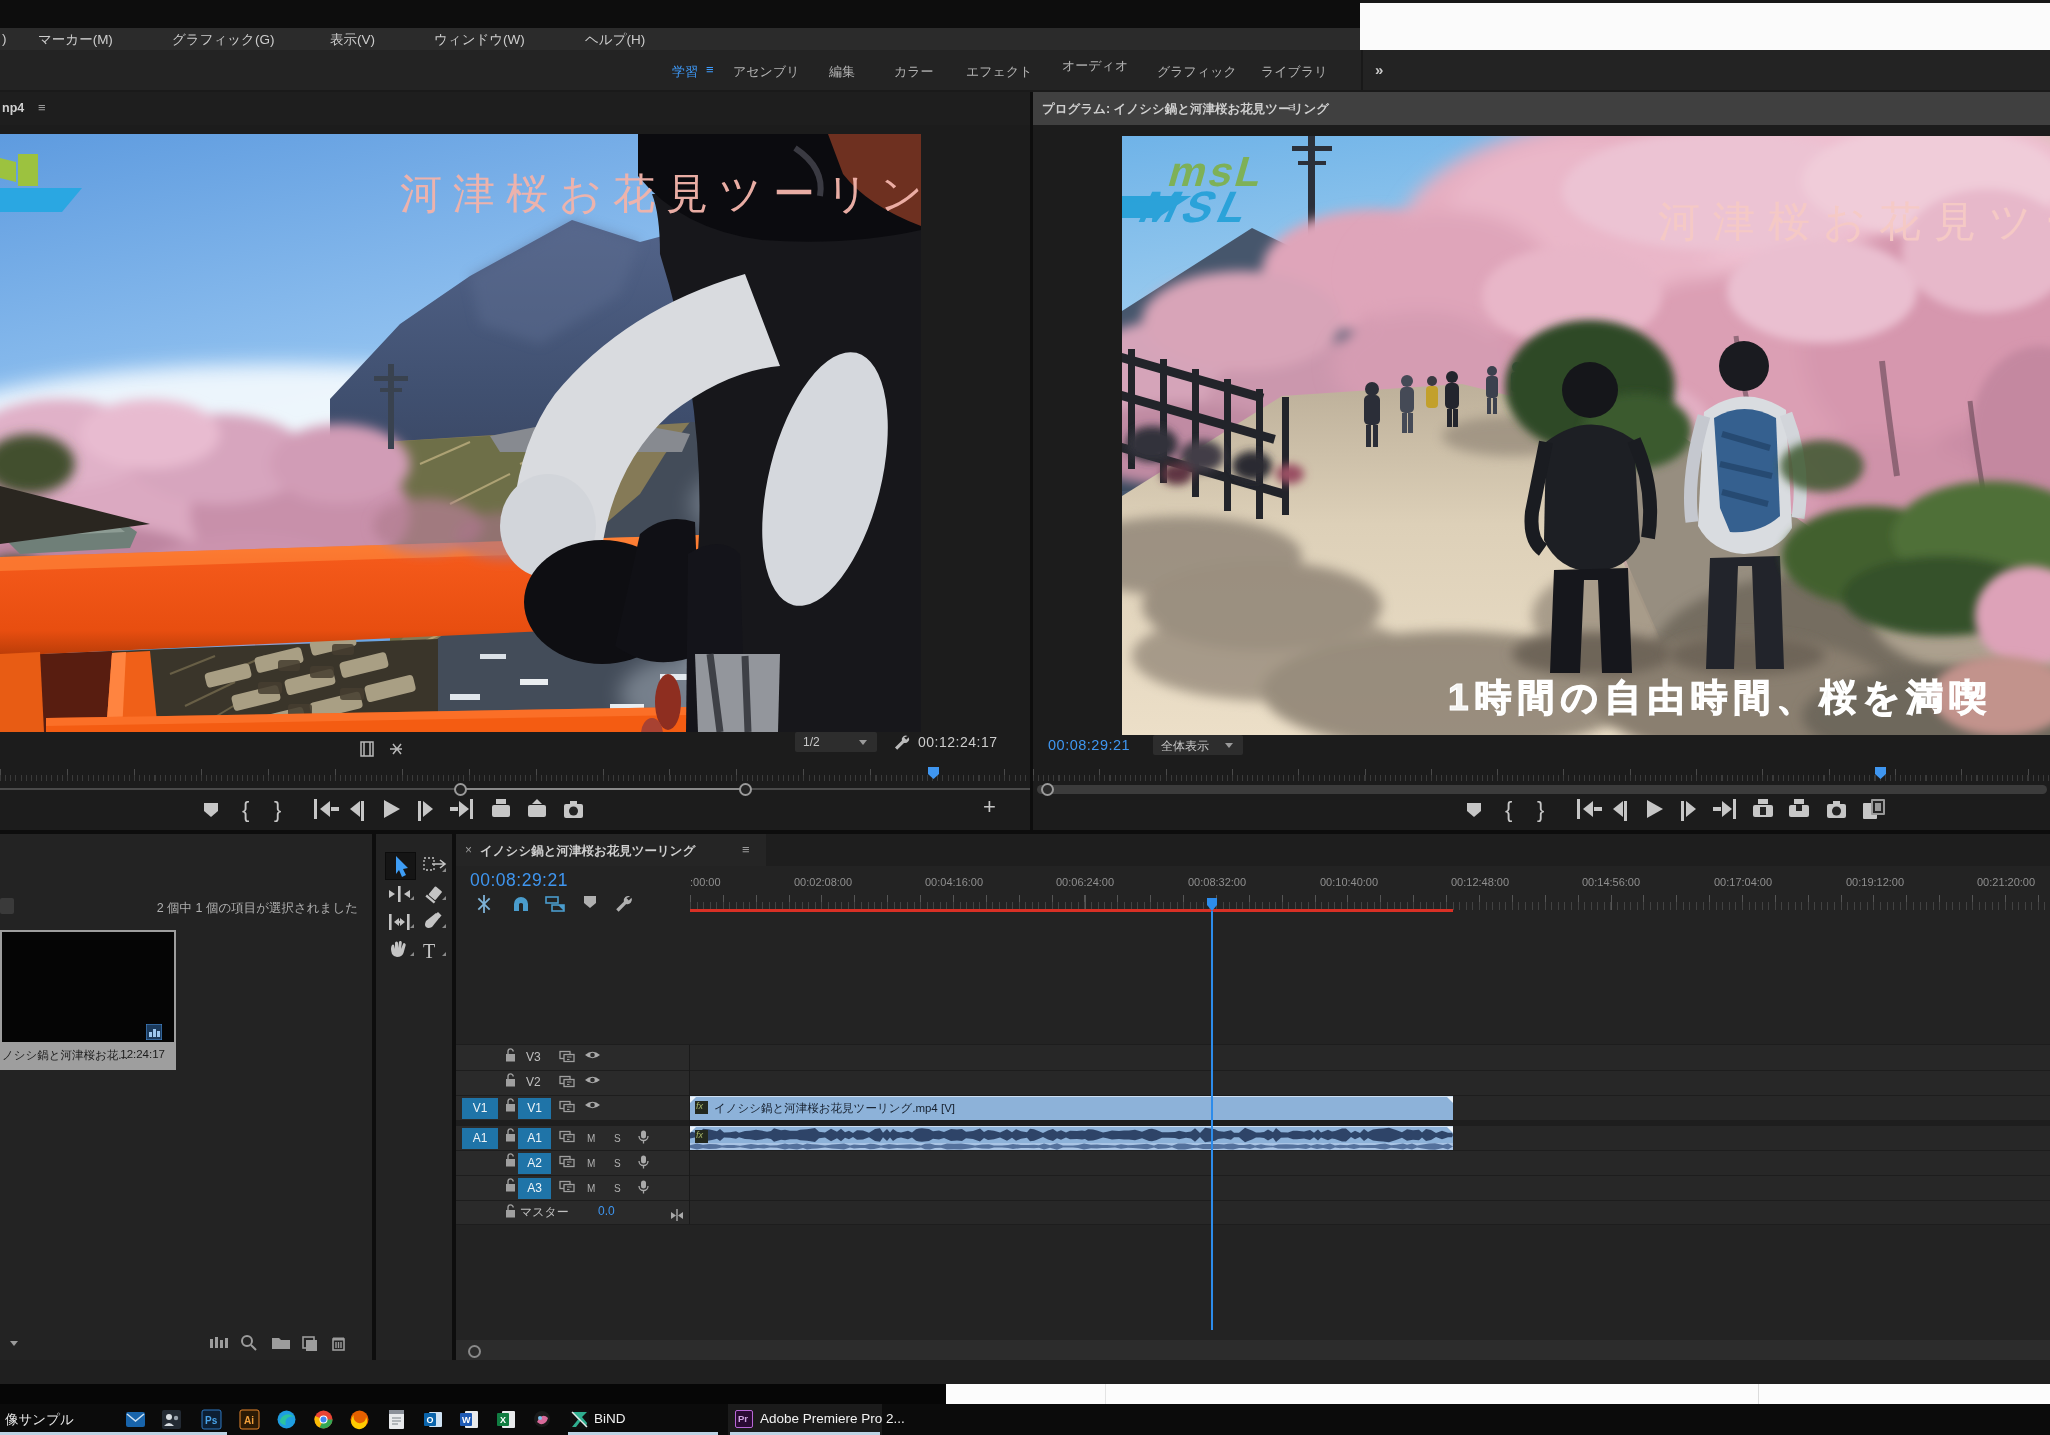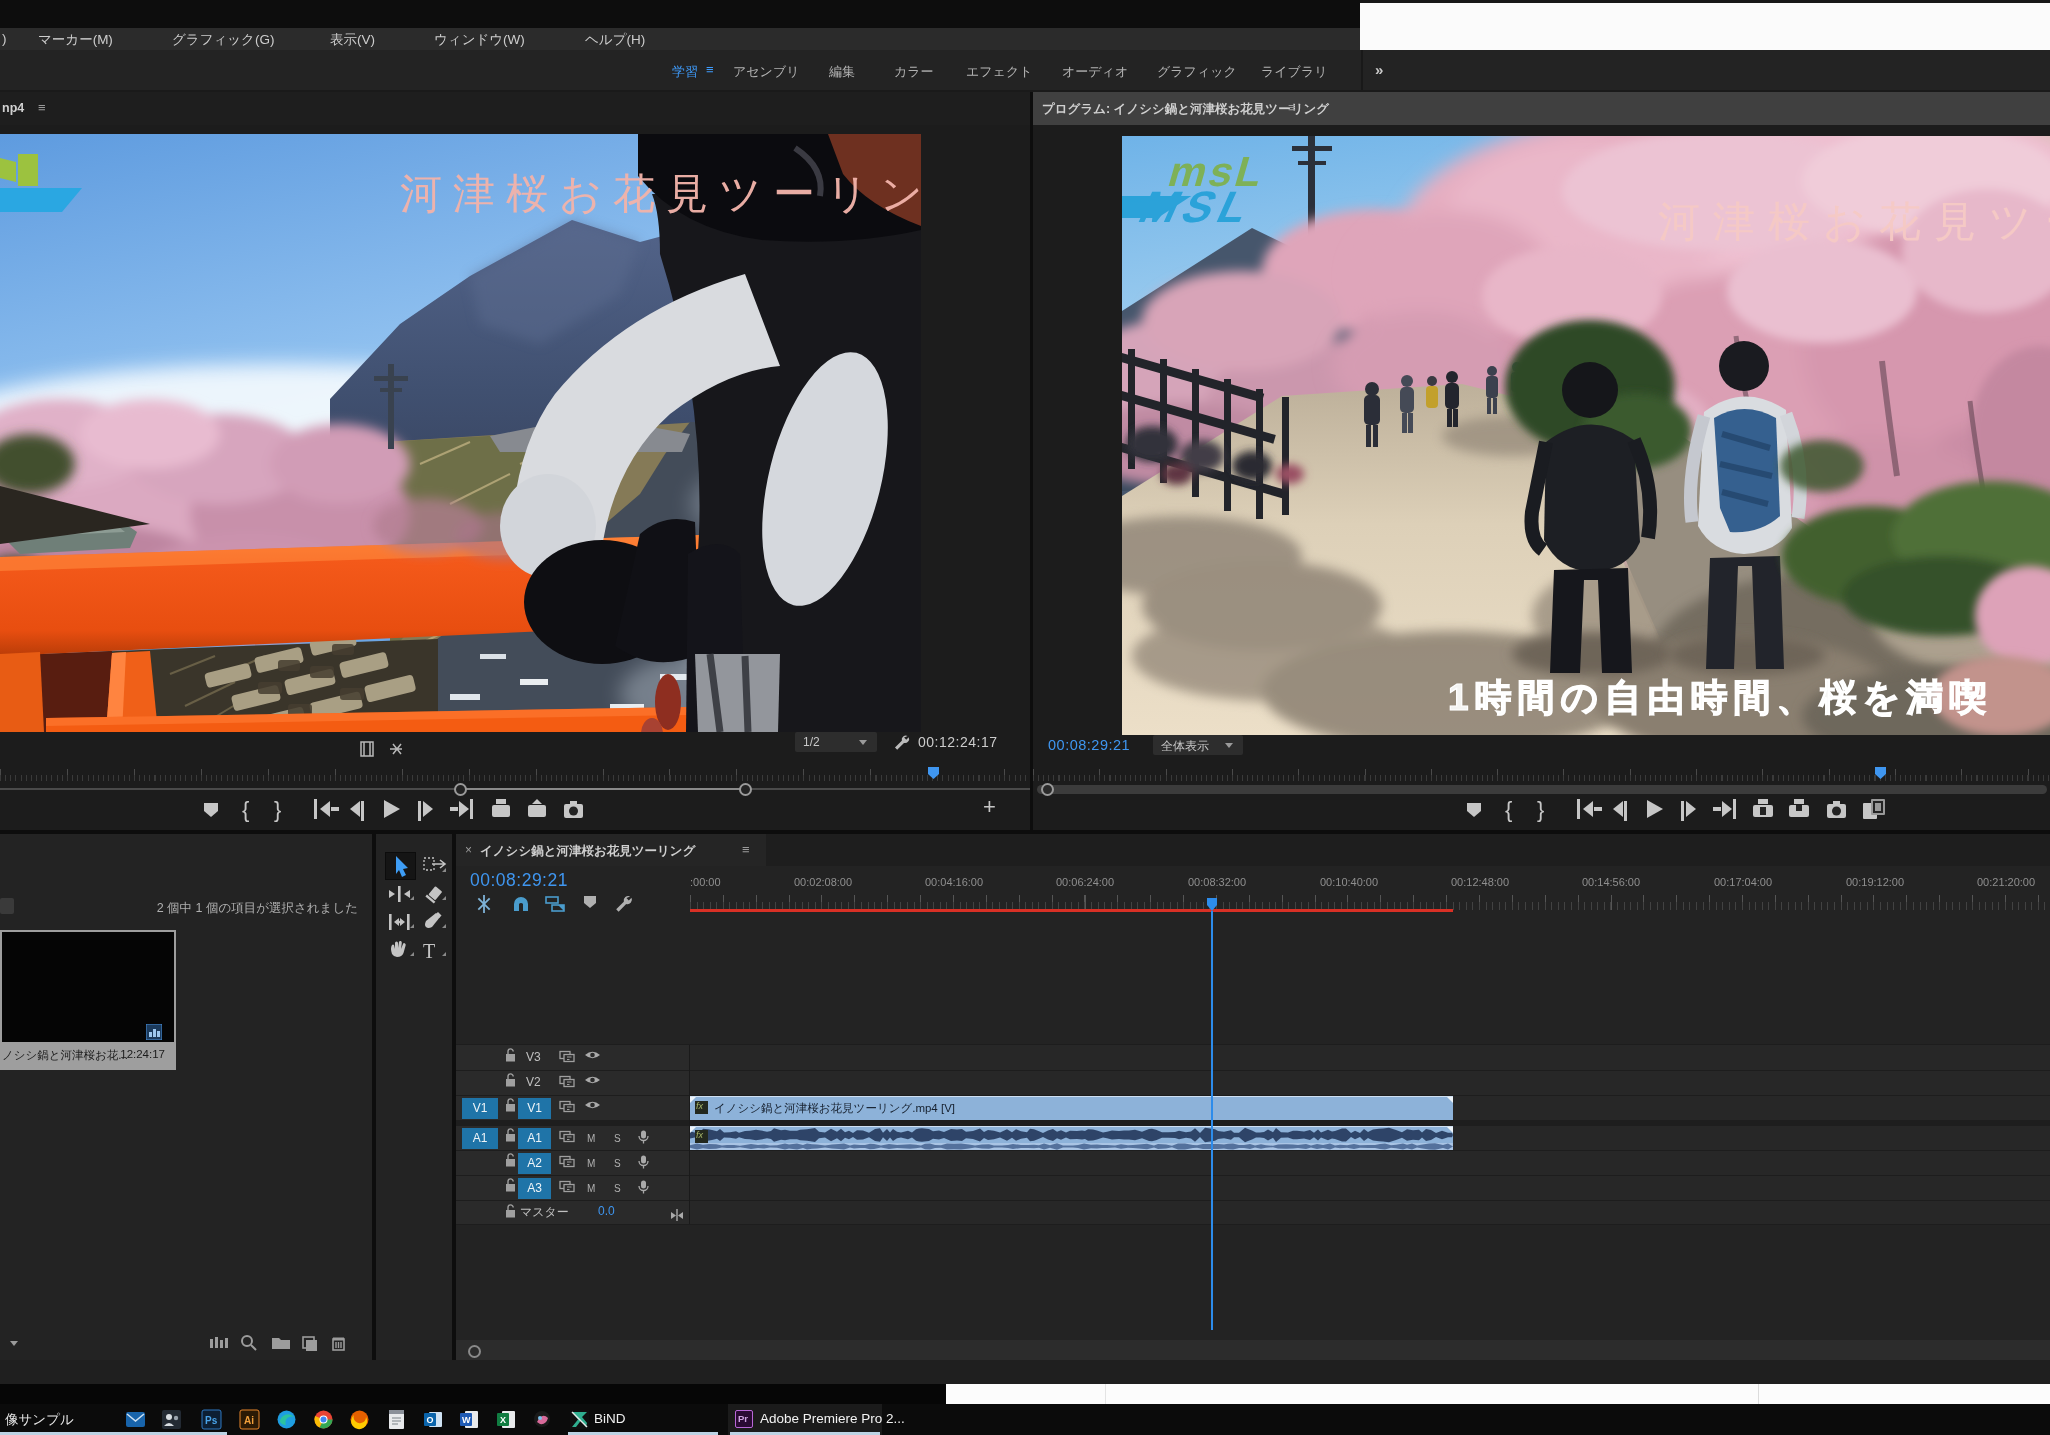--- a/index.html
+++ b/index.html
@@ -27,21 +27,21 @@
   </div>
 
   <div class="abs" style="left:0;top:50px;width:2050px;height:42px;background:#232323;border-bottom:2px solid #1a1a1a;box-sizing:border-box;">
     <div class="abs" style="left:1361px;top:0;width:2px;height:40px;background:#191919;"></div>
     <span class="abs txt" style="left:672px;top:13px;font-size:13px;color:#3f9bfa;">学習</span>
     <span class="abs txt" style="left:706px;top:12px;font-size:13px;color:#3f9bfa;">≡</span>
     <span class="abs txt" style="left:733px;top:13px;font-size:13px;color:#b3b3b3;">アセンブリ</span>
     <span class="abs txt" style="left:829px;top:13px;font-size:13px;color:#b3b3b3;">編集</span>
     <span class="abs txt" style="left:894px;top:13px;font-size:13px;color:#b3b3b3;">カラー</span>
     <span class="abs txt" style="left:966px;top:13px;font-size:13px;color:#b3b3b3;">エフェクト</span>
-    <span class="abs txt" style="left:1062px;top:13px;font-size:13px;color:#b3b3b3;">オーディオ</span>
+    <span class="abs txt" style="left:1062px;top:7px;font-size:13px;color:#b3b3b3;">オーディオ</span>
     <span class="abs txt" style="left:1157px;top:13px;font-size:13px;color:#b3b3b3;">グラフィック</span>
     <span class="abs txt" style="left:1261px;top:13px;font-size:13px;color:#b3b3b3;">ライブラリ</span>
     <span class="abs txt" style="left:1375px;top:11px;font-size:15px;color:#c9c9c9;font-weight:bold;">»</span>
   </div>
 
   <div class="abs" style="left:0;top:92px;width:1030px;height:738px;background:#1c1c1c;">
 
     <div class="abs" style="left:0;top:0;width:1030px;height:33px;background:#1e1e1e;padding-left:25px;">
       <span class="abs txt" style="left:2px;top:9px;font-size:12.5px;color:#d0d0d0;font-weight:bold;">np4</span>
       <span class="abs txt" style="left:38px;top:8px;font-size:13px;color:#9a9a9a;">≡</span>

